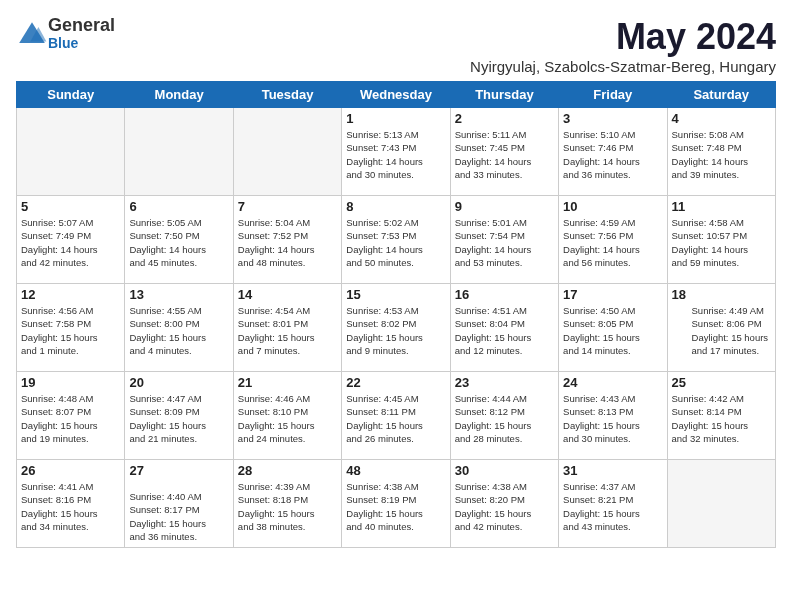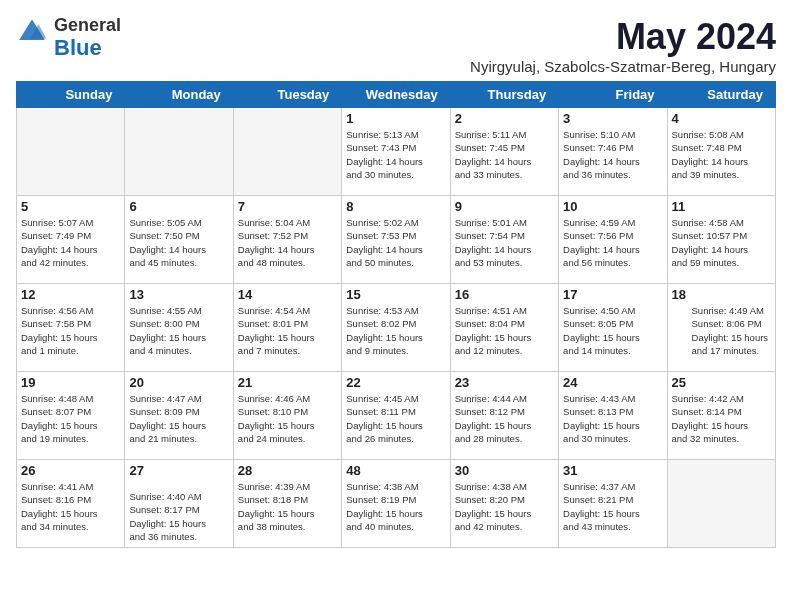--- a/index.html
+++ b/index.html
@@ -11,22 +11,21 @@
       padding: 16px;
     }
     .header {
       display: flex;
       justify-content: space-between;
       align-items: flex-start;
       margin-bottom: 4px;
     }
     .logo {
       display: flex;
-      align-items: flex-start;
-      gap: 6px;
+      align-items: flex-end;
     }
     .logo-text {
       display: flex;
       flex-direction: column;
       line-height: 1.1;
     }
     .logo-icon {
       width: 32px;
       height: 32px;
     }
@@ -46,21 +45,21 @@
       width: 100%;
       border-collapse: collapse;
       margin-top: 6px;
     }
     th {
       background-color: #1a6bb5;
       color: #fff;
       font-size: 13px;
       font-weight: bold;
       padding: 5px 12px;
-      text-align: right;
+      text-align: center;
       border: 1px solid #1a6bb5;
     }
     td {
       border: 1px solid #ccc;
       vertical-align: top;
       padding: 3px 4px;
       width: 14.28%;
       min-height: 80px;
       background: #fff;
     }
@@ -89,21 +88,21 @@
 <body>
 
 <div class="header">
   <div class="logo">
     <svg class="logo-icon" viewBox="0 0 40 40" xmlns="http://www.w3.org/2000/svg">
       <polygon points="20,4 36,30 4,30" fill="#1a6bb5" opacity="0.85"></polygon>
       <polygon points="28,10 38,28 18,28" fill="#1a6bb5" opacity="0.5"></polygon>
     </svg>
     <div class="logo-text">
       <span style="font-size:18px;font-weight:bold;color:#333;">General</span>
-      <span style="font-size:22px;font-weight:bold;color:#1a6bb5;">Blue</span>
+      <span style="font-size:14px;font-weight:bold;color:#1a6bb5;">Blue</span>
     </div>
   </div>
   <div class="title-block">
     <div class="month-title">May 2024</div>
     <div class="location">Nyirgyulaj, Szabolcs-Szatmar-Bereg, Hungary</div>
   </div>
 </div>
 
 <table>
   <thead>

